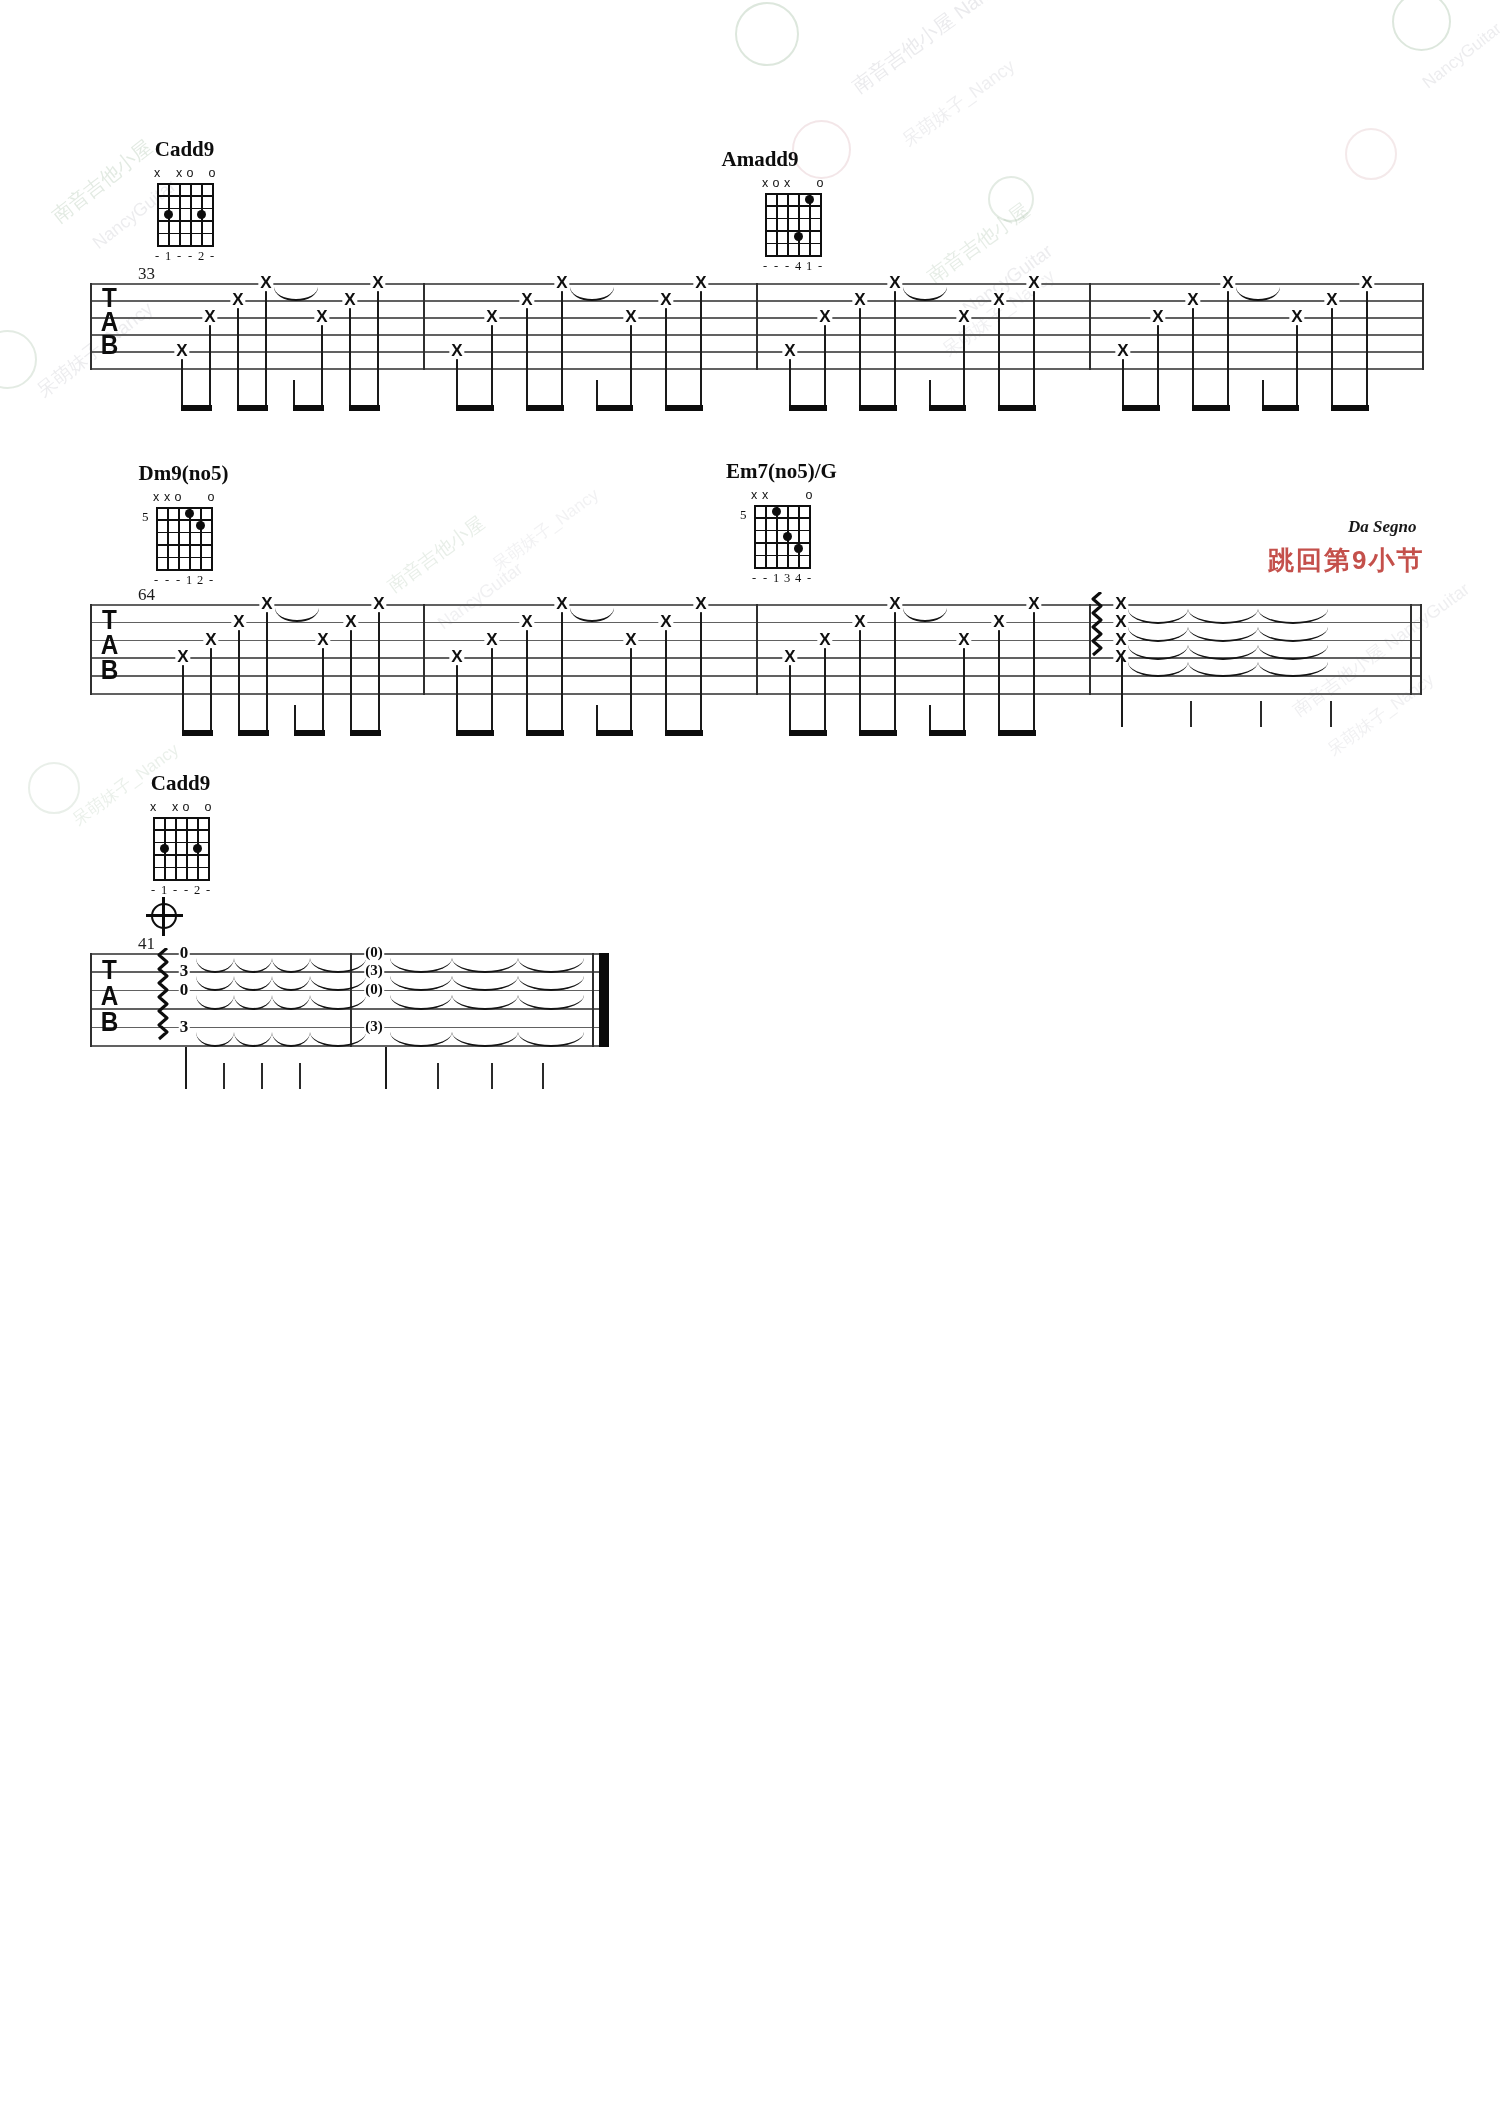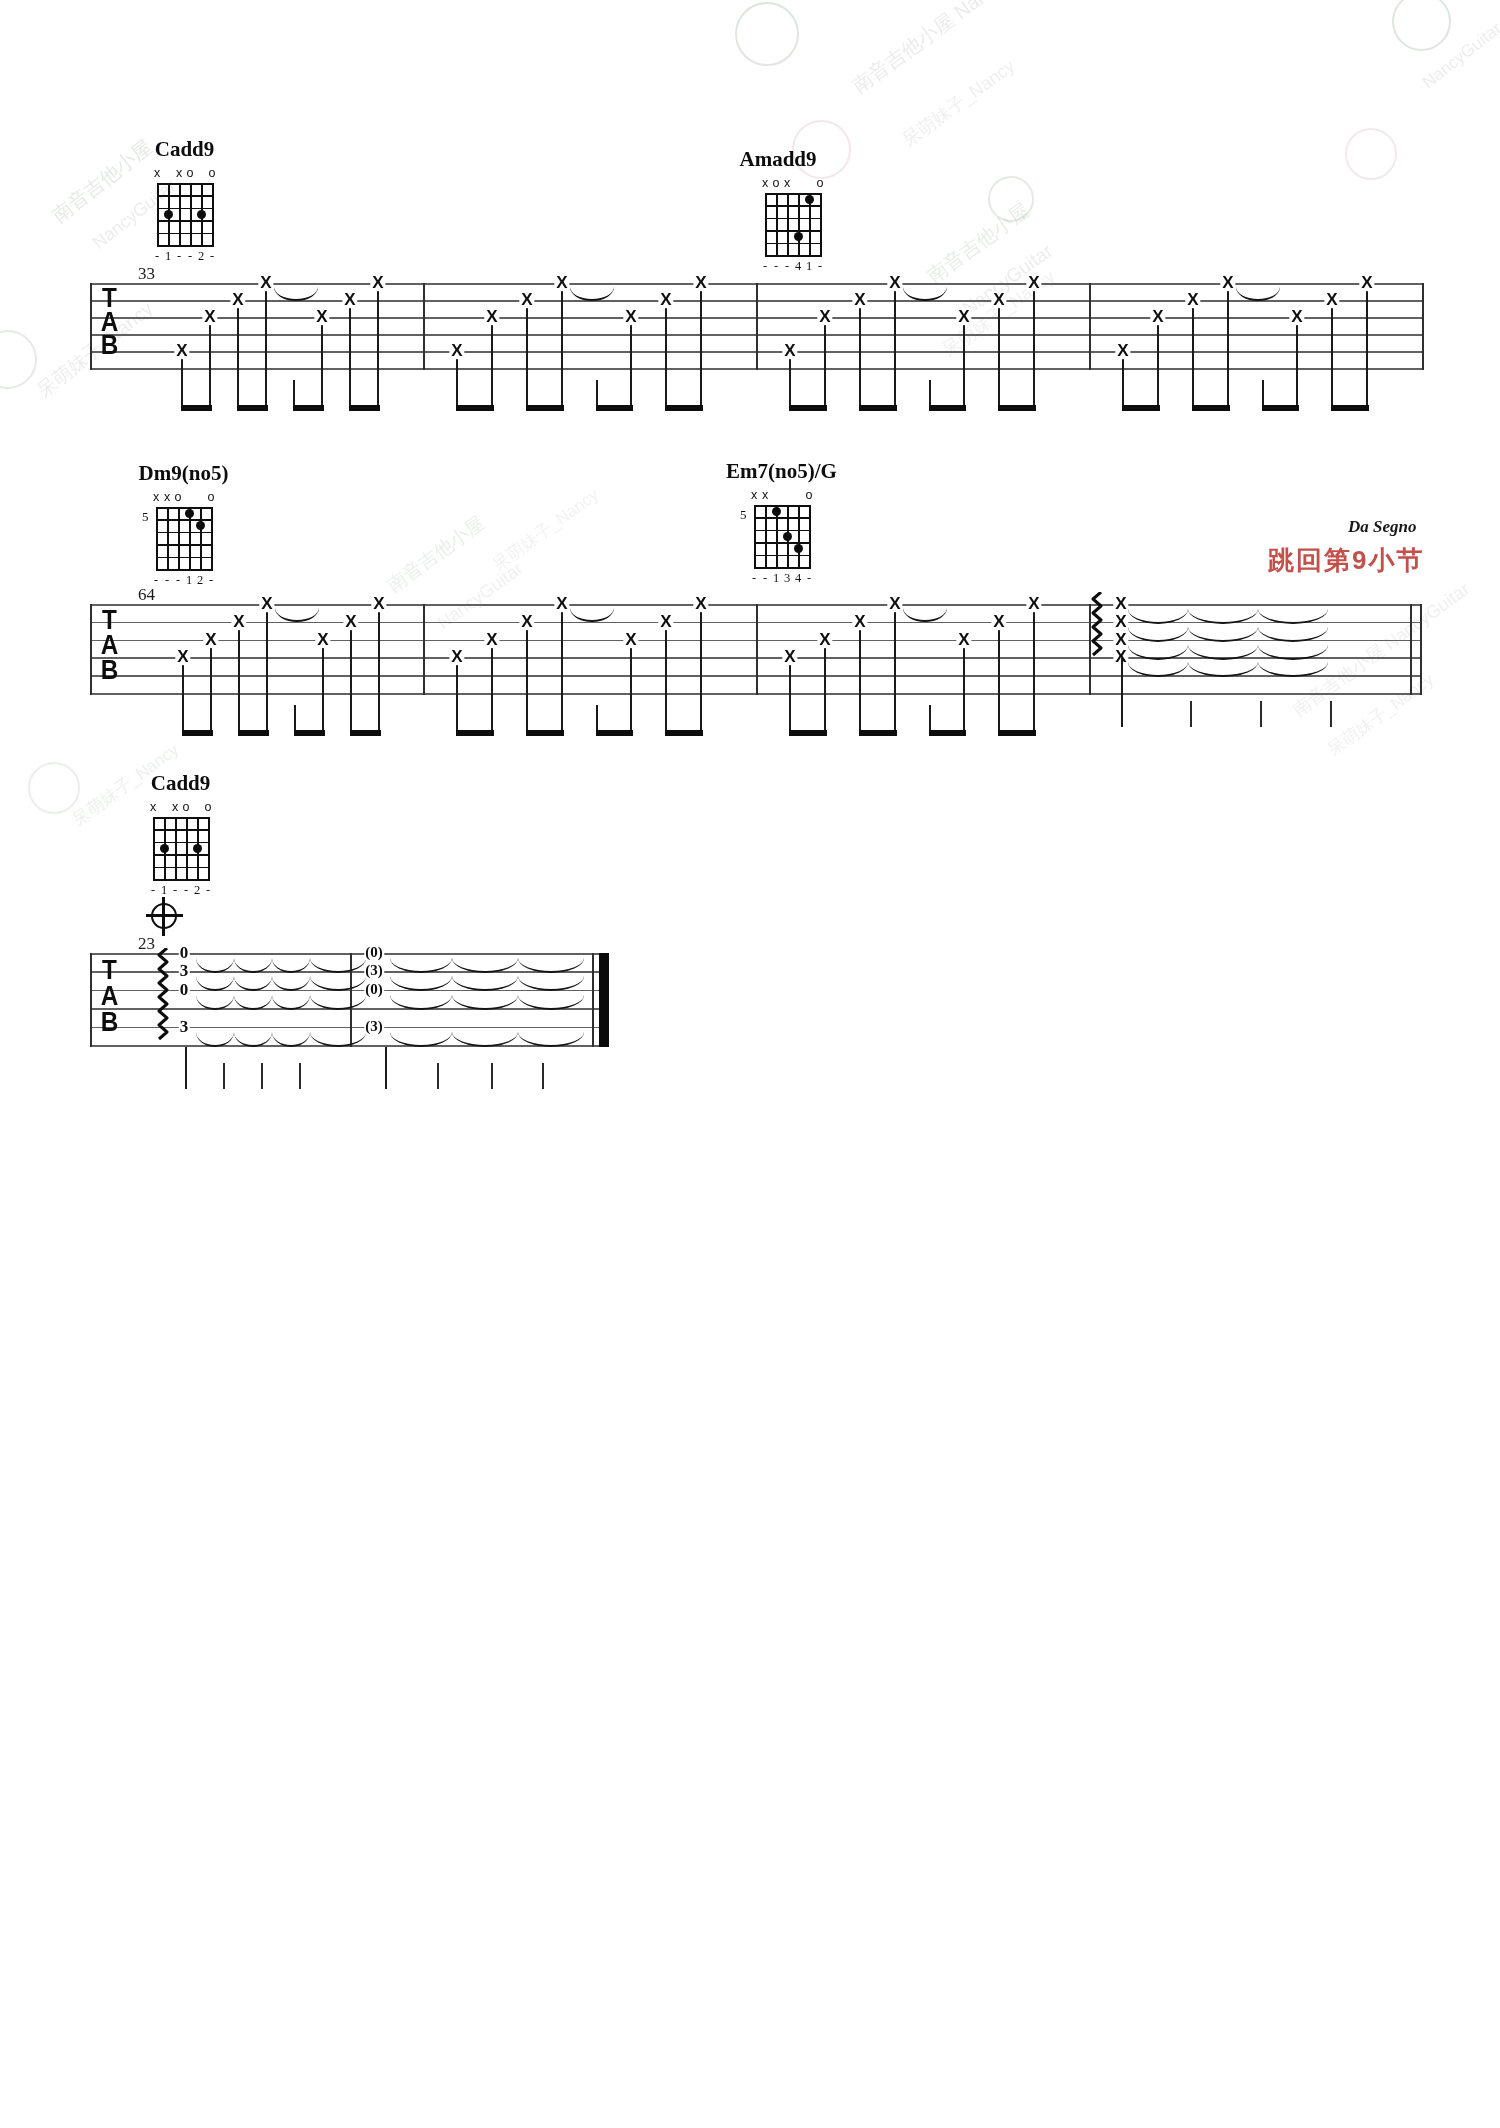--- a/index.html
+++ b/index.html
@@ -270,21 +270,21 @@
     <div class="hl" style="left: 90px; top: 1008.2px; width: 509px;"></div>
     <div class="hl" style="left: 90px; top: 1026.6px; width: 509px;"></div>
     <div class="hl" style="left: 90px; top: 1045px; width: 509px;"></div>
     <div class="vl" style="left: 90px; top: 953px; height: 93.5px;"></div>
     <div class="vl" style="left: 350px; top: 953px; height: 93.5px;"></div>
     <div class="vl" style="left: 592px; top: 953px; height: 93.5px; width: 1.8px;"></div>
     <div class="vl" style="left: 599px; top: 953px; height: 93.5px; width: 10px; background: rgb(10, 10, 10);"></div>
     <div class="tabclef" style="left: 96px; top: 957px; line-height: 26px;">T
 A
 B</div>
-    <div class="mnum" style="left: 138px; top: 934px;">23</div>
+    <div class="mnum" style="left: 138px; top: 934px;">41</div>
     <svg class="wavy" width="18" height="94" style="left: 155px; top: 948px;">
       <polyline points="12,0 4,7 12,14 4,21 12,28 4,35 12,42 4,49 12,56 4,63 12,70 4,77 12,84 4,91" fill="none" stroke="#0d0d0d" stroke-width="3" stroke-linejoin="round"></polyline>
     </svg>
     <div class="numhead" style="left: 184px; top: 953px;">0</div>
     <div class="numhead" style="left: 184px; top: 971.4px;">3</div>
     <div class="numhead" style="left: 184px; top: 989.8px;">0</div>
     <div class="numhead" style="left: 184px; top: 1026.6px;">3</div>
     <div class="arc" style="left: 196px; top: 958px; width: 38px;"></div>
     <div class="arc" style="left: 234px; top: 958px; width: 38px;"></div>
     <div class="arc" style="left: 272px; top: 958px; width: 38px;"></div>
@@ -343,21 +343,21 @@
     <div class="gridline-h" style="left: 157px; top: 232.6px; width: 56.5px;"></div>
     <div class="gridline-h" style="left: 157px; top: 245px; width: 56.5px;"></div>
     <div class="dot" style="left: 163.5px; top: 209.5px;"></div>
     <div class="dot" style="left: 196.5px; top: 209.5px;"></div>
     <div class="finger" style="left: 157px; top: 250px;">-</div>
     <div class="finger" style="left: 168px; top: 250px;">1</div>
     <div class="finger" style="left: 179px; top: 250px;">-</div>
     <div class="finger" style="left: 190px; top: 250px;">-</div>
     <div class="finger" style="left: 201px; top: 250px;">2</div>
     <div class="finger" style="left: 212px; top: 250px;">-</div>
-    <div class="chordlabel" style="left: 698px; top: 147px;">Amadd9</div>
+    <div class="chordlabel" style="left: 680px; top: 147px;">Amadd9</div>
     <div class="marker" style="left: 765px; top: 177px;">x</div>
     <div class="marker" style="left: 776px; top: 177px;">o</div>
     <div class="marker" style="left: 787px; top: 177px;">x</div>
     <div class="marker" style="left: 820px; top: 177px;">o</div>
     <div class="gridline-v" style="left: 765px; top: 193px; height: 63.5px;"></div>
     <div class="gridline-v" style="left: 776px; top: 193px; height: 63.5px;"></div>
     <div class="gridline-v" style="left: 787px; top: 193px; height: 63.5px;"></div>
     <div class="gridline-v" style="left: 798px; top: 193px; height: 63.5px;"></div>
     <div class="gridline-v" style="left: 809px; top: 193px; height: 63.5px;"></div>
     <div class="gridline-v" style="left: 820px; top: 193px; height: 63.5px;"></div>

